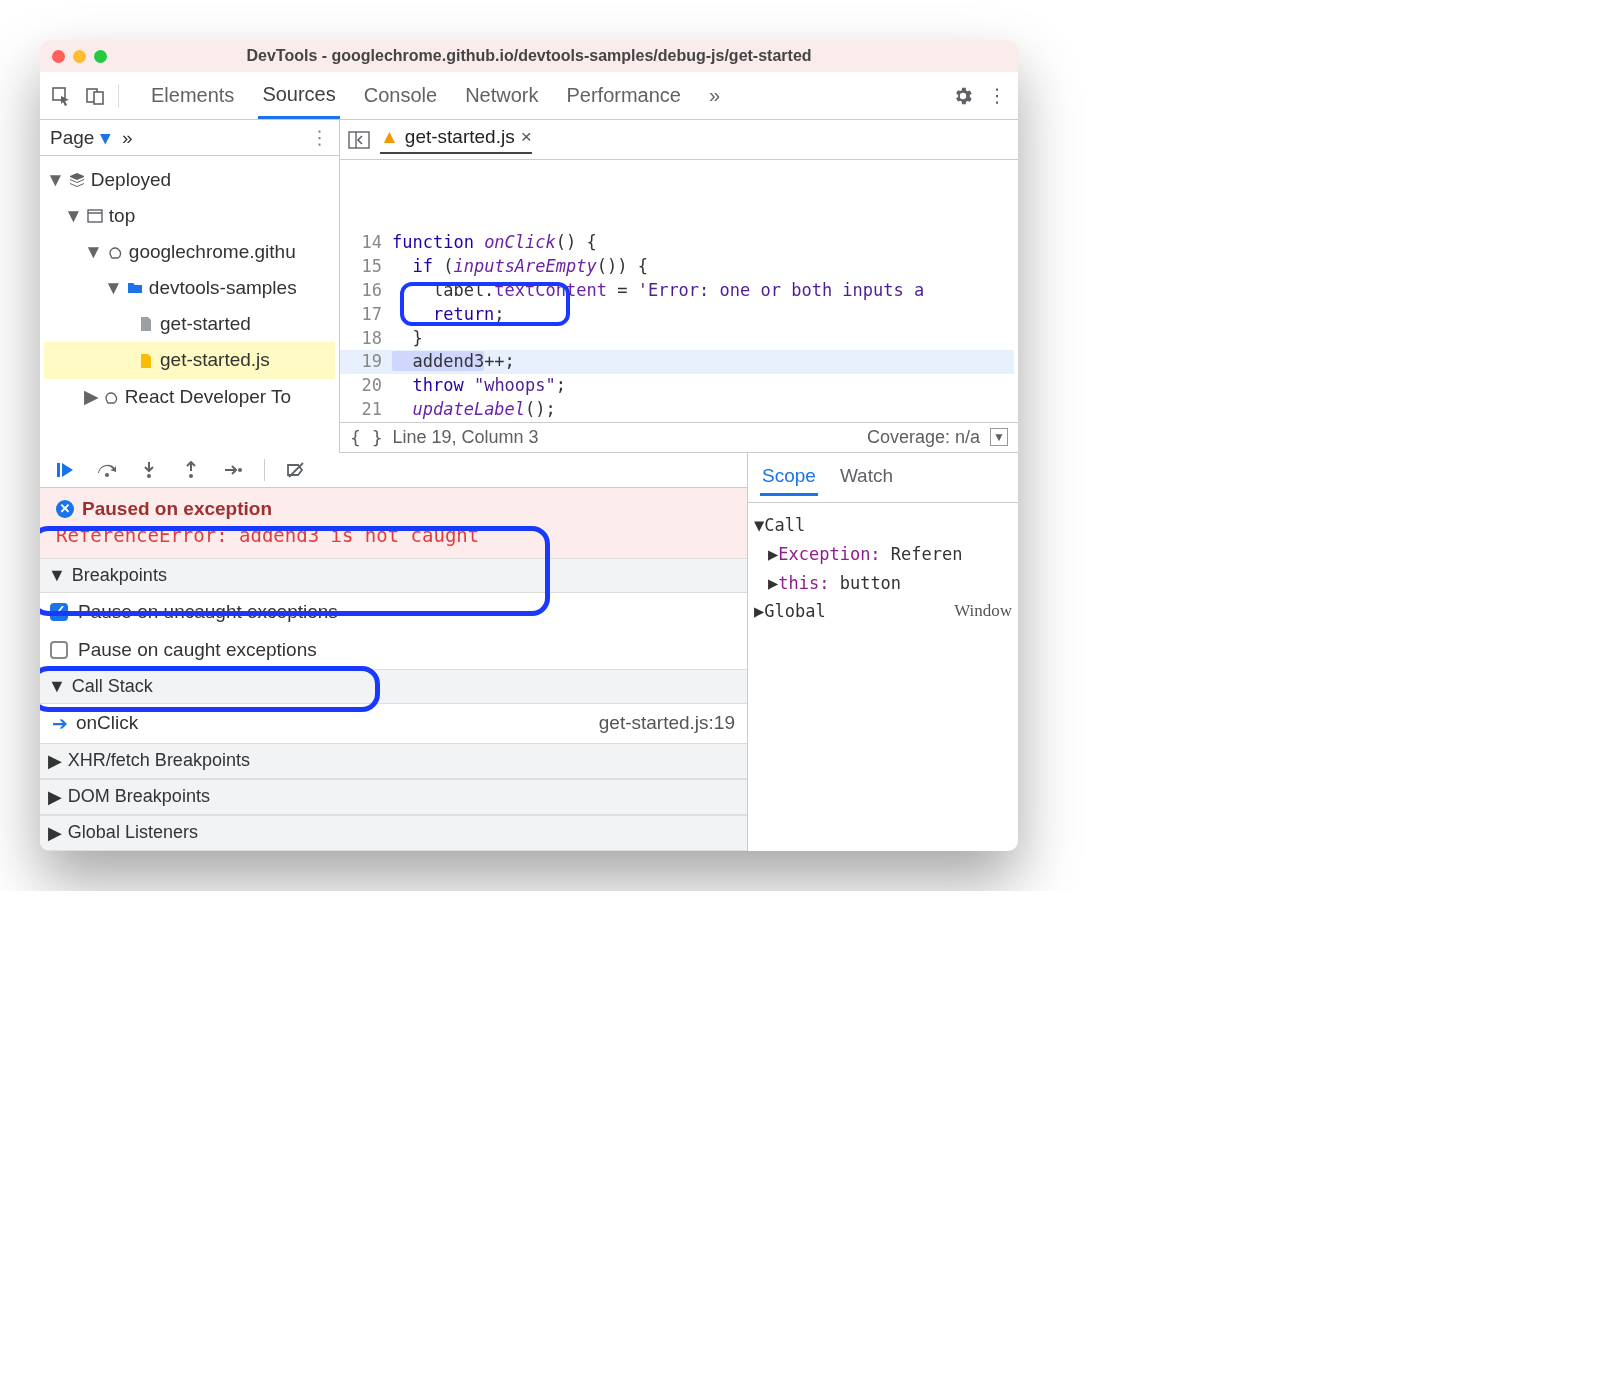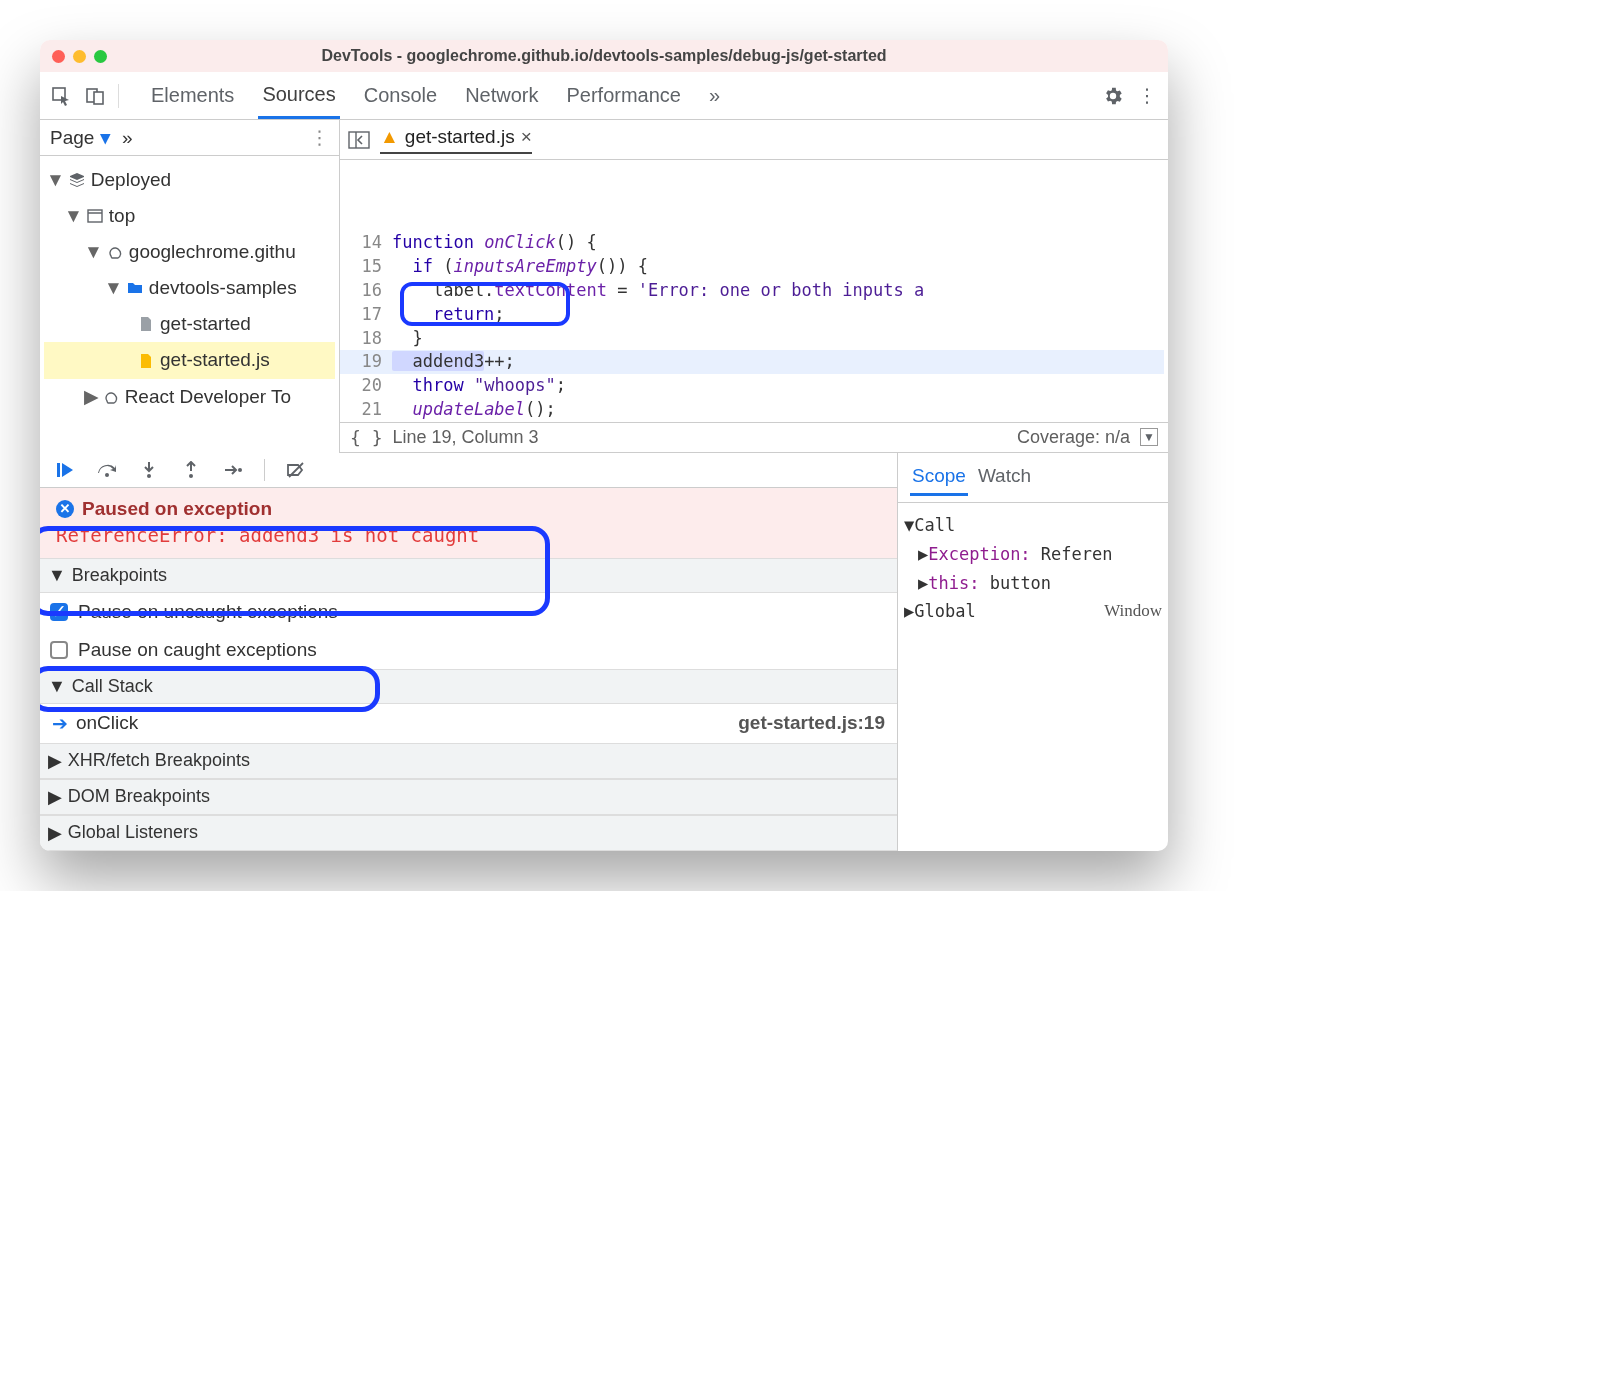--- a/index.html
+++ b/index.html
@@ -5,21 +5,21 @@
   * { box-sizing: border-box; }
   body {
     margin: 0;
     padding: 40px;
     background: #fff;
     font-family: -apple-system, BlinkMacSystemFont, "Segoe UI", Helvetica, Arial, sans-serif;
     font-size: 19px;
     color: #333;
   }
   .window {
-    width: 1128px;
+    width: 978px;
     border-radius: 10px;
     box-shadow: 0 30px 60px rgba(0,0,0,0.35);
     background: #fff;
     overflow: hidden;
   }
   .titlebar {
     background: #fbecec;
     height: 32px;
     display: flex;
     align-items: center;
@@ -100,24 +100,24 @@
   .paused-box .ttl { font-weight: 700; display: flex; gap: 8px; align-items: center; }
   .paused-box .err { font-family: Menlo, monospace; color: #e23c3c; margin-top: 4px; }
 
   .sect { background: #f1f3f4; border-top: 1px solid #ddd; border-bottom: 1px solid #ddd; padding: 6px 8px; font-size: 18px; display: flex; gap: 6px; align-items: center; }
 
   .bp-row { display: flex; align-items: center; gap: 10px; padding: 8px 10px; font-size: 19px; }
   .cb { width: 18px; height: 18px; border: 2px solid #888; border-radius: 4px; display: inline-flex; align-items: center; justify-content: center; }
   .cb.checked { background: #1a73e8; border-color: #1a73e8; color: #fff; }
 
   .cs-row { display: flex; align-items: center; padding: 8px 12px; font-size: 19px; gap: 8px; }
-  .cs-row .loc { margin-left: auto; color: #555; font-weight: bold; }
+  .cs-row .loc { margin-left: auto; color: #555; }
 
   .scope { width: 270px; }
-  .scope-tabs { display: flex; gap: 8px; padding: 6px 12px; border-bottom: 1px solid #ccc; text-align: center; }
+  .scope-tabs { display: flex; gap: 20px; padding: 6px 12px; border-bottom: 1px solid #ccc; text-align: center; }
   .scope-tab { font-size: 19px; color: #5f6368; padding: 6px 2px; cursor: pointer; }
   .scope-tab.active { color: #1a73e8; border-bottom: 3px solid #1a73e8; }
   .scope-body { font-family: Menlo, monospace; font-size: 17px; padding: 8px 6px; color: #333; line-height: 1.7; white-space: nowrap; }
   .purple { color: #8f1d8f; }
 
   .annot2 { position: absolute; border: 5px solid #1a39ff; border-radius: 18px; pointer-events: none; }
   .annot2.a { top: 38px; left: -10px; width: 520px; height: 90px; }
   .annot2.b { top: 178px; left: -10px; width: 350px; height: 46px; }
 
 </style>

